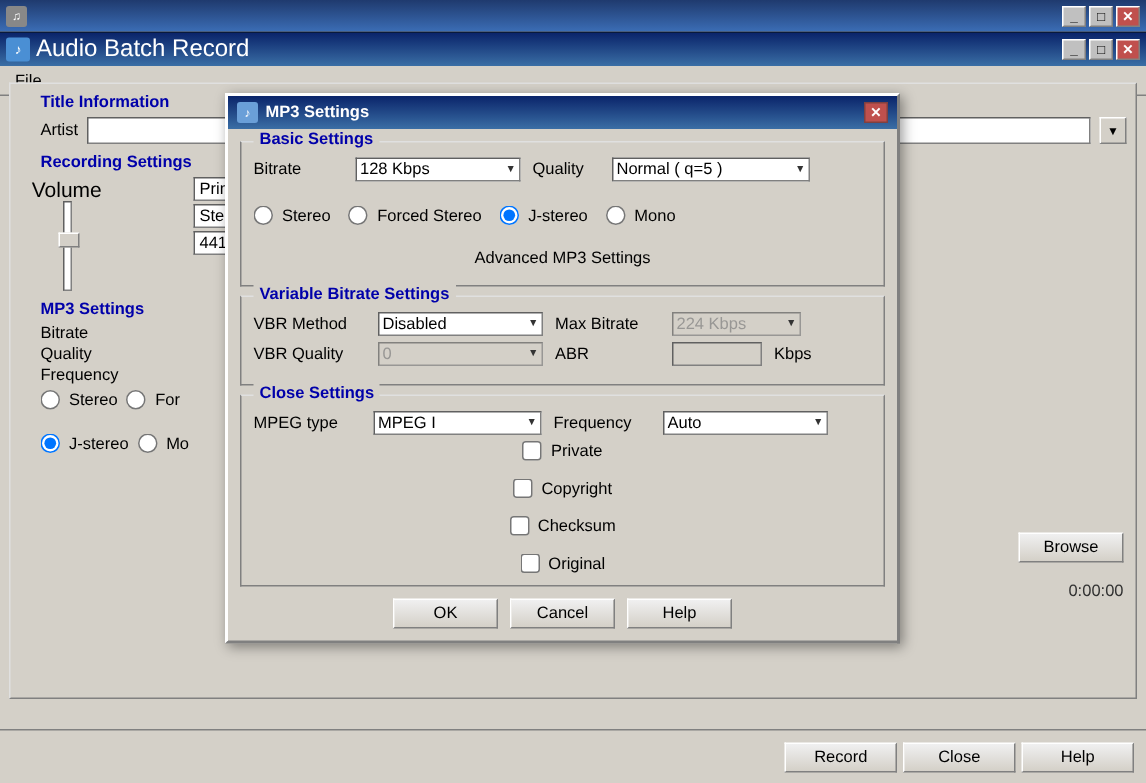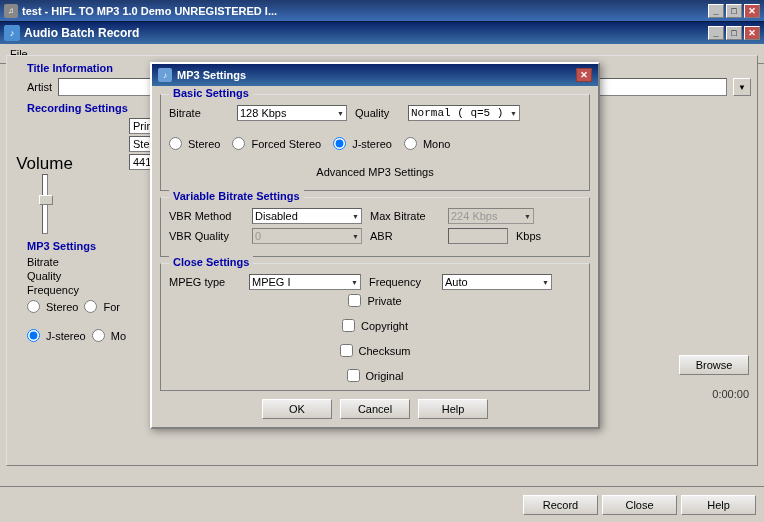--- a/index.html
+++ b/index.html
@@ -373,33 +373,32 @@
     
     .abr-label {
       font-size: 11px;
     }
   </style>
 </head>
 <body>
 
 <div style="background: linear-gradient(to bottom, #1f3a6e, #3b6db5); height: 22px; display:flex; align-items:center; padding: 0 4px; color: white; font-size: 11px; font-weight: bold; border-bottom: 1px solid #0a1a3a;">
   <span style="background: #888; width:14px; height:14px; border-radius:2px; margin-right:4px; display:inline-block; font-size:8px; text-align:center; line-height:14px;">♫</span>
-  <span>test - HIFL TO MP3 1.0 Demo UNREGISTERED I...</span>
   <div style="margin-left:auto; display:flex; gap:2px;">
     <div class="title-btn">_</div>
     <div class="title-btn">□</div>
     <div class="title-btn close-btn">✕</div>
   </div>
 </div>
 
 <div style="background: #d4d0c8; height: calc(522px - 22px); position: relative;">
 
   <div class="title-bar" style="height:22px;">
     <span class="title-bar-icon">♪</span>
-    <span style="font-size:12px; font-weight:bold;">Audio Batch Record</span>
+    <span style="font-size:16px; font-weight:normal;">Audio Batch Record</span>
     <div class="title-bar-controls">
       <div class="title-btn">_</div>
       <div class="title-btn">□</div>
       <div class="title-btn close-btn">✕</div>
     </div>
   </div>
 
   <div class="menu-bar">
     <span class="menu-item">File</span>
   </div>
@@ -412,21 +411,21 @@
         <label style="font-size:11px;">Artist</label>
         <input type="text" class="win-input text-input-long" style="flex: 1 1 0%; height: 18px;">
         <div class="combo-arrow">▼</div>
       </div>
     </div>
 
     <div class="section-label">Recording Settings</div>
     <div style="display:flex; gap:8px; margin-bottom:4px;">
 
       <div style="display:flex; flex-direction:column; align-items:center; width:35px;">
-        <span style="font-size:17px;margin-top:36px;">Volume</span>
+        <span style="font-size:14px;">Volume</span>
         <div class="slider-track">
           <div class="slider-thumb"></div>
         </div>
       </div>
 
       <div style="flex:1;">
         <div class="rec-settings-row">
           <span class="rec-label"></span>
           <div class="rec-value">Prima</div>
         </div>
@@ -500,21 +499,21 @@
                 <option>128 Kbps</option>
                 <option>64 Kbps</option>
                 <option>96 Kbps</option>
                 <option>192 Kbps</option>
                 <option>256 Kbps</option>
                 <option>320 Kbps</option>
               </select>
             </div>
             <span class="field-label" style="min-width:45px;">Quality</span>
             <div class="select-wrapper">
-              <select class="win-select" style="width:112px;font-family:Liberation Mono, monospace;">
+              <select class="win-select" style="width:132px;">
                 <option>Normal ( q=5 )</option>
                 <option>High</option>
                 <option>Low</option>
               </select>
             </div>
           </div>
 
           <div class="radio-row">
             <label class="radio-label">
               <input type="radio" class="win-radio" name="stereomode" style="">

